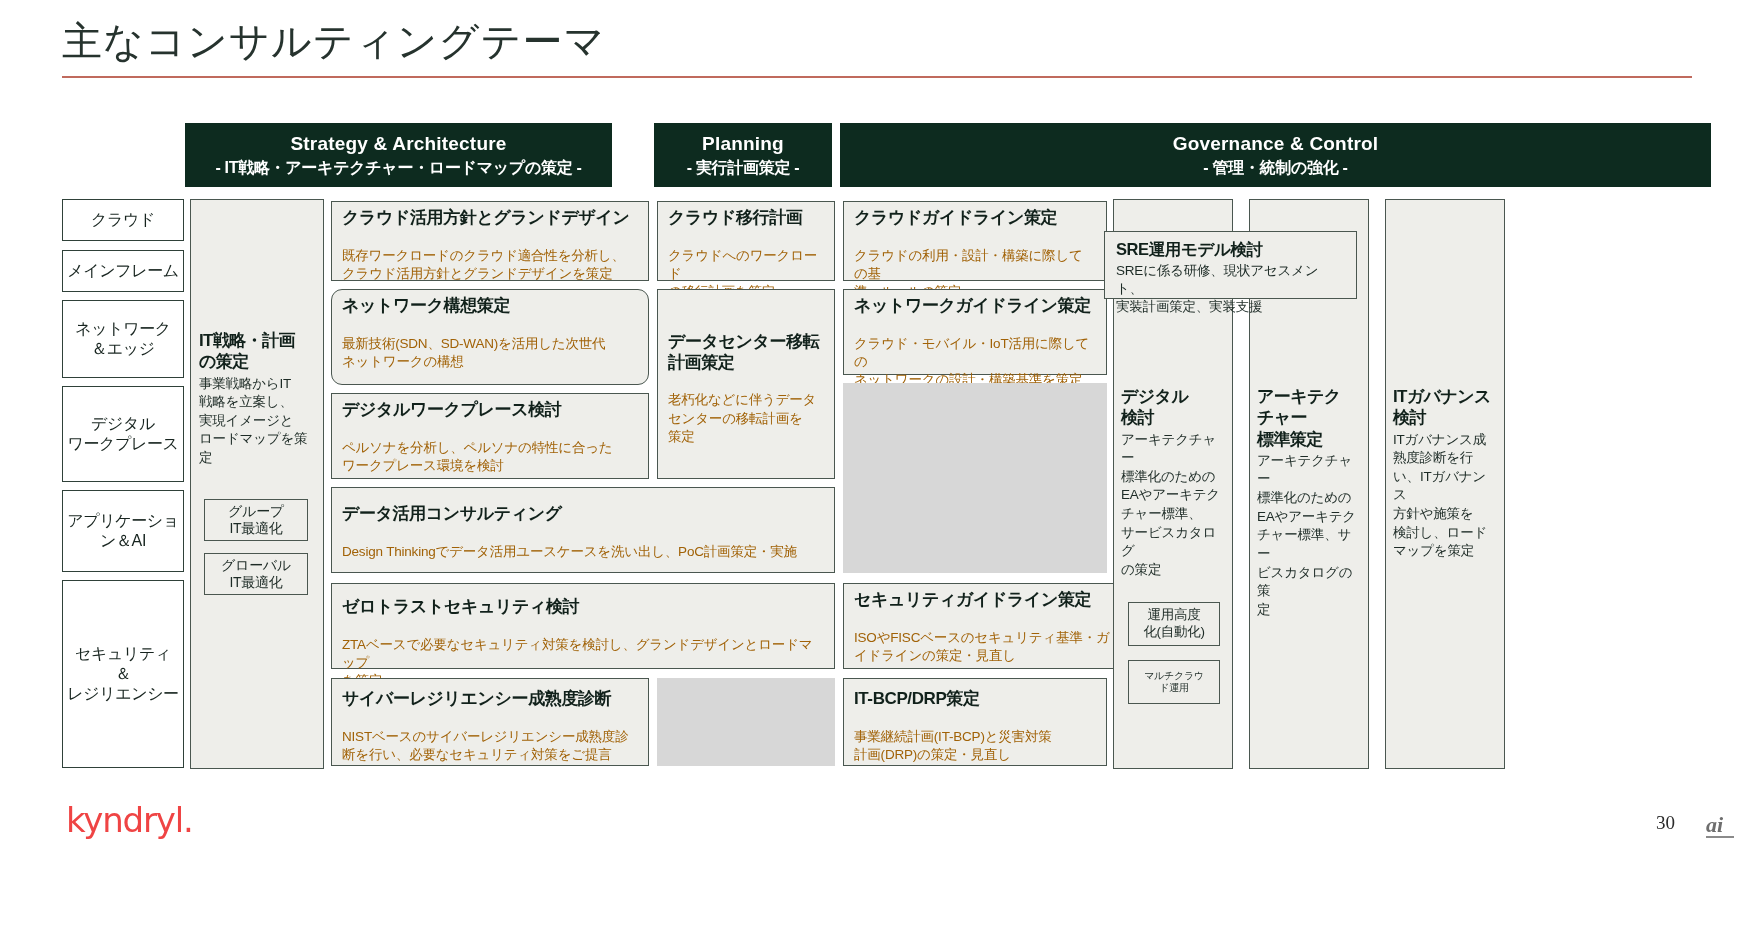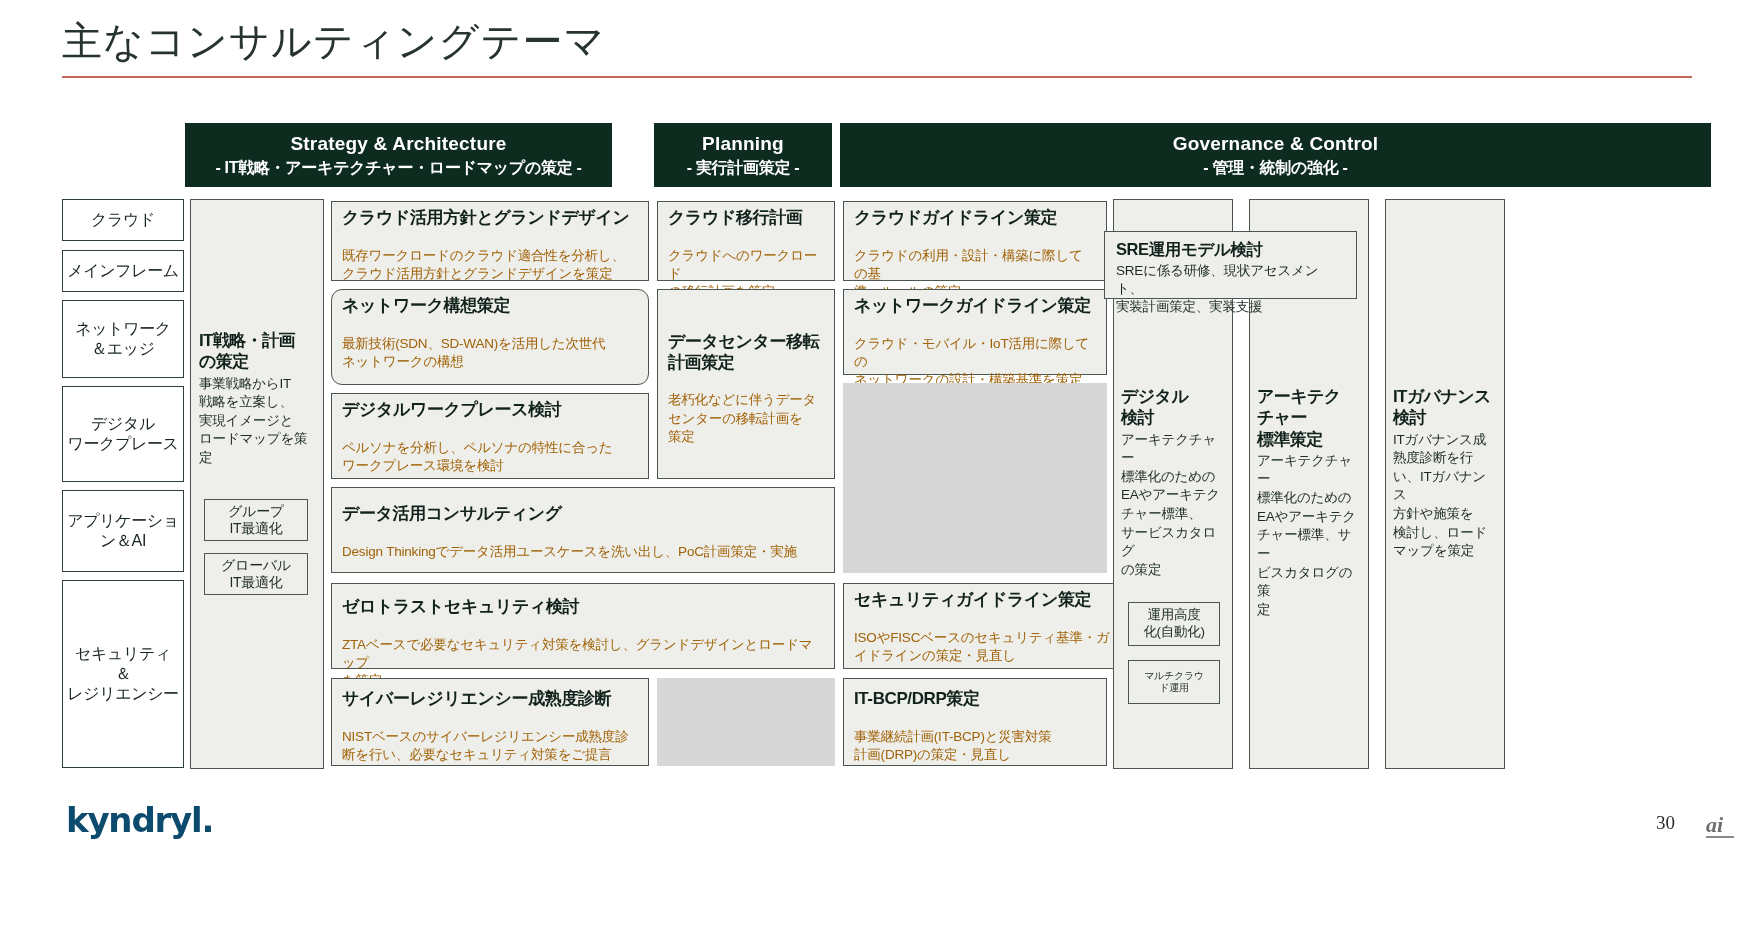--- a/index.html
+++ b/index.html
@@ -102,21 +102,21 @@
     box-sizing:border-box;
     padding:7px 11px;
     z-index:20;
   }
   .overlay-card .t{font-size:16.5px;font-weight:bold;line-height:1.25;letter-spacing:-.4px;color:#11211b;display:block;}
   .overlay-card .d{font-size:13.5px;line-height:1.36;letter-spacing:-.2px;color:#1d2b26;display:block;margin-top:2px;}
 
   
   #brand-logo{
     position:absolute;left:66px;top:800px;
-    font-size:34px;font-weight:700;color:#0c4a6e;letter-spacing:-1.2px;
+    font-size:34px;font-weight:400;color:#ef4444;letter-spacing:-1.2px;
     font-family:"DejaVu Sans",sans-serif;
   }
   #brand-logo .dot{font-size:34px;}
   #page-number{
     position:absolute;left:1656px;top:812px;
     font-size:19px;color:#2b2b2b;
     font-family:"Liberation Serif",serif;
   }
   #ai-mark{
     position:absolute;left:1706px;top:812px;

